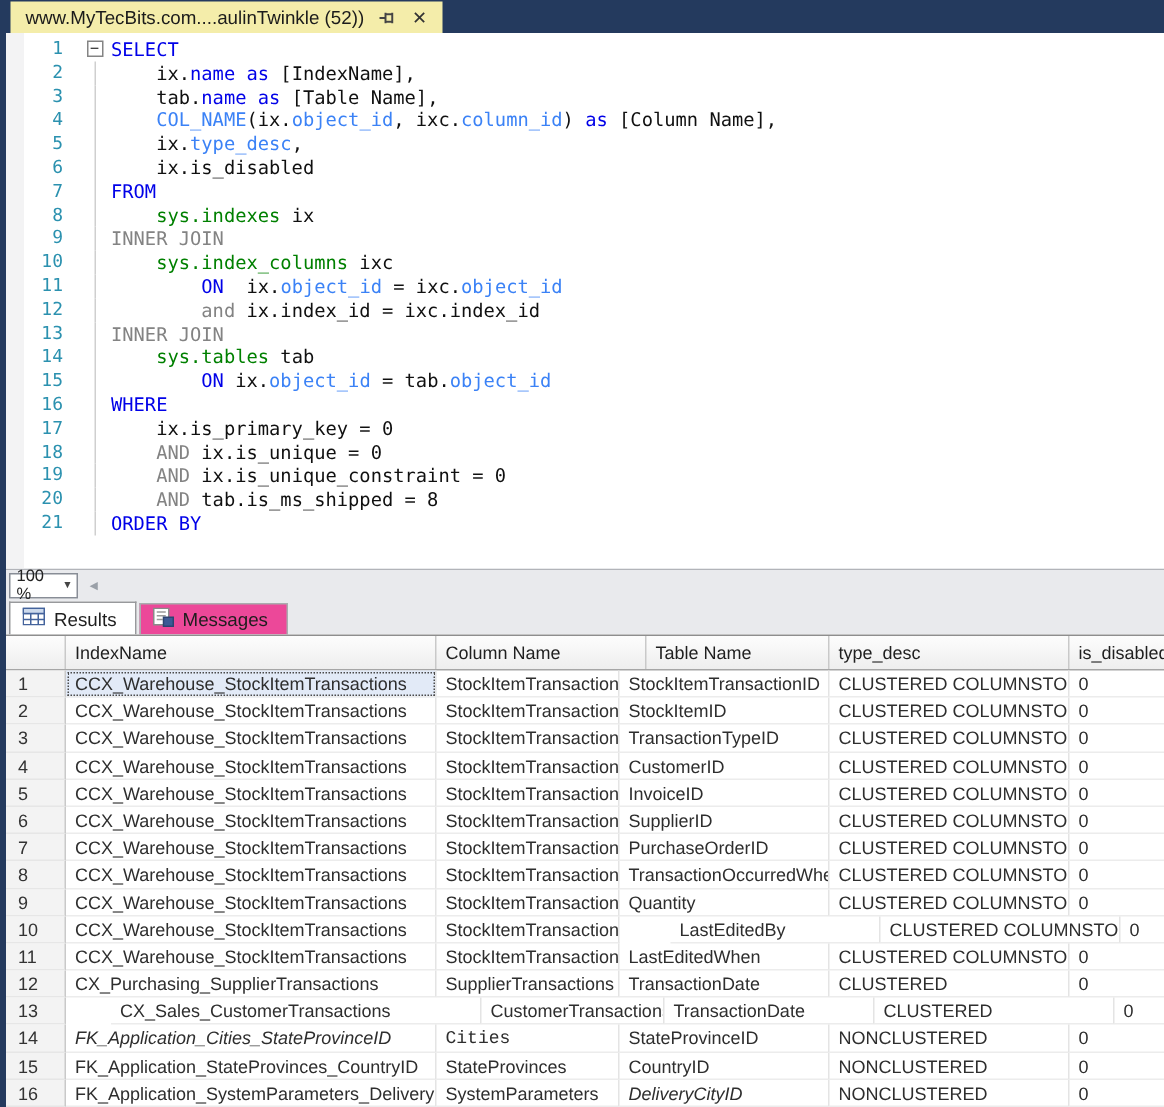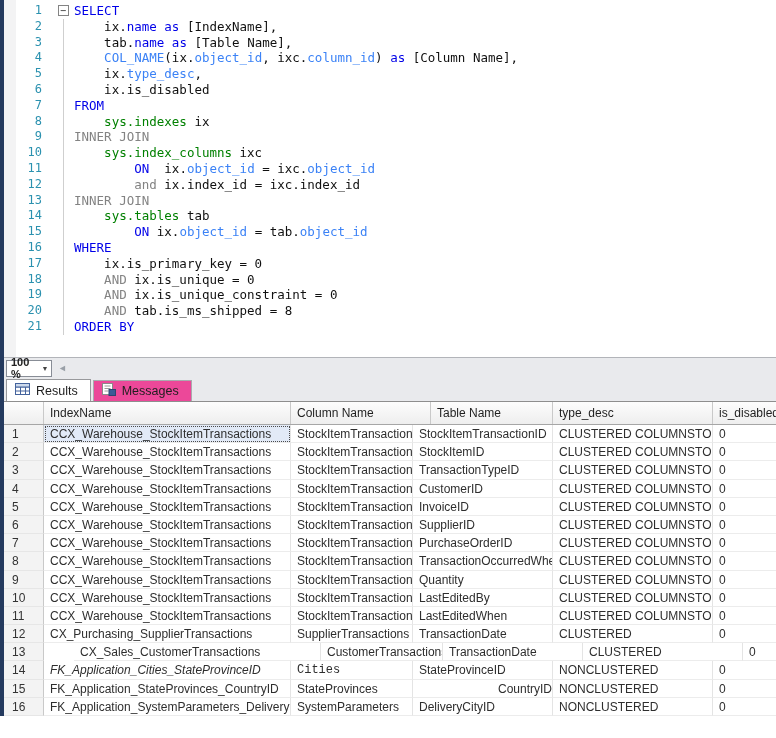--- a/index.html
+++ b/index.html
@@ -34,21 +34,21 @@
   .code-text{flex:1;}
   .tk-kw{color:#0000e8;}
   .tk-gray{color:#838383;}
   .tk-sys{color:#008000;}
   .tk-fn{color:#3b82f6;}
   .tk-id{color:#101010;}
   
   .strip{height:21px;background:#e9eaed;border-top:1px solid #b2b4b9;display:flex;align-items:center;flex:none;}
   .zoom-combo{margin-left:2px;width:46px;height:17px;background:#fff;border:1px solid #888d96;
     display:flex;align-items:center;font-size:11px;color:#222;}
-  .zoom-value{flex:1;padding-left:4px;font-weight:bold;}
+  .zoom-value{flex:1;padding-left:4px;}
   .zoom-arrow{width:12px;font-size:7px;color:#444;text-align:center;}
   .scroll-left{margin-left:6px;font-size:9px;color:#9aa0a8;}
   
   .rtabs{height:23px;background:#e9eaed;display:flex;align-items:flex-end;padding-left:2px;flex:none;}
   .rtab{display:flex;align-items:center;gap:6px;padding:0 12px 0 8px;font-size:12.5px;color:#1e1e1e;height:21px;}
   .rtab.active{background:#fff;border:1px solid #98999c;border-bottom:none;height:22px;}
   .rtab.inactive{background:#ec4899;border:1px solid #a9abae;border-bottom:none;margin-left:2px;}
   
   .grid{flex:1;background:#fff;border-top:1px solid #8e8e8e;overflow:hidden;}
   .g-header{display:flex;height:23px;background:linear-gradient(#fdfdfd,#eeeeee);
@@ -60,20 +60,37 @@
     font-size:12px;color:#333;padding:2px 0 0 8px;}
   .g-cell{flex:none;font-size:12px;color:#2e2e2e;padding:2px 0 0 6px;border-right:1px solid #e4e4e4;
     border-bottom:1px solid #ececec;white-space:nowrap;overflow:hidden;}
   .g-cell.selected{background:#e2eaf7;outline:1px dotted #4a4a4a;outline-offset:-2px;}
 </style>
 </head>
 <body>
 
 <div class="app">
 
+  <div class="topbar">
+    <div class="doc-tab">
+      <span class="doc-tab-title">www.MyTecBits.com....aulinTwinkle (52))</span>
+      <span class="tab-pin">
+        <svg width="12" height="12" viewBox="0 0 12 12">
+          <g stroke="#444" stroke-width="1.3" fill="none">
+            <line x1="1" y1="6" x2="5" y2="6"></line>
+            <line x1="5" y1="2.5" x2="5" y2="9.5"></line>
+            <line x1="5" y1="3.5" x2="9.5" y2="3.5"></line>
+            <line x1="5" y1="8.5" x2="9.5" y2="8.5"></line>
+            <line x1="9.5" y1="2.5" x2="9.5" y2="9.5"></line>
+          </g>
+        </svg>
+      </span>
+      <span class="tab-close">✕</span>
+    </div>
+  </div>
 
   <div class="main">
 
     <div class="editor">
       <div>
           <div class="code-line"><div class="ln">1</div><div class="fold-col"><span class="fold-box">−</span></div><div class="code-text"><span class="tk-kw">SELECT</span></div></div>
           <div class="code-line"><div class="ln">2</div><div class="fold-col"><span class="fold-guide"></span></div><div class="code-text"><span class="tk-id">    ix.</span><span class="tk-kw">name</span><span class="tk-id"> </span><span class="tk-kw">as</span><span class="tk-id"> [IndexName],</span></div></div>
           <div class="code-line"><div class="ln">3</div><div class="fold-col"><span class="fold-guide"></span></div><div class="code-text"><span class="tk-id">    tab.</span><span class="tk-kw">name</span><span class="tk-id"> </span><span class="tk-kw">as</span><span class="tk-id"> [Table Name],</span></div></div>
           <div class="code-line"><div class="ln">4</div><div class="fold-col"><span class="fold-guide"></span></div><div class="code-text"><span class="tk-id">    </span><span class="tk-fn">COL_NAME</span><span class="tk-id">(ix.</span><span class="tk-fn">object_id</span><span class="tk-id">, ixc.</span><span class="tk-fn">column_id</span><span class="tk-id">) </span><span class="tk-kw">as</span><span class="tk-id"> [Column Name],</span></div></div>
           <div class="code-line"><div class="ln">5</div><div class="fold-col"><span class="fold-guide"></span></div><div class="code-text"><span class="tk-id">    ix.</span><span class="tk-fn">type_desc</span><span class="tk-id">,</span></div></div>
@@ -211,21 +228,21 @@
             <div class="g-cell" style="width: 247px;">CCX_Warehouse_StockItemTransactions</div>
             <div class="g-cell" style="width: 122px;">StockItemTransactions</div>
             <div class="g-cell" style="width: 140px;">Quantity</div>
             <div class="g-cell" style="width: 160px;">CLUSTERED COLUMNSTORE</div>
             <div class="g-cell" style="width: 80px;">0</div>
           </div>
           <div class="g-row">
             <div class="g-num" style="width: 40px;">10</div>
             <div class="g-cell" style="width: 247px;">CCX_Warehouse_StockItemTransactions</div>
             <div class="g-cell" style="width: 122px;">StockItemTransactions</div>
-            <div class="g-cell" style="width: 140px;">LastEditedBy</div>
+            <div class="g-cell" style="width: 140px; margin-left: 34px;">LastEditedBy</div>
             <div class="g-cell" style="width: 160px;">CLUSTERED COLUMNSTORE</div>
             <div class="g-cell" style="width: 80px;">0</div>
           </div>
           <div class="g-row">
             <div class="g-num" style="width: 40px;">11</div>
             <div class="g-cell" style="width: 247px;">CCX_Warehouse_StockItemTransactions</div>
             <div class="g-cell" style="width: 122px;">StockItemTransactions</div>
             <div class="g-cell" style="width: 140px;">LastEditedWhen</div>
             <div class="g-cell" style="width: 160px;">CLUSTERED COLUMNSTORE</div>
             <div class="g-cell" style="width: 80px;">0</div>
@@ -251,29 +268,29 @@
             <div class="g-cell" style="width: 247px; font-style: italic;">FK_Application_Cities_StateProvinceID</div>
             <div class="g-cell" style="width: 122px; font-family: Liberation Mono, monospace;">Cities</div>
             <div class="g-cell" style="width: 140px;">StateProvinceID</div>
             <div class="g-cell" style="width: 160px;">NONCLUSTERED</div>
             <div class="g-cell" style="width: 80px;">0</div>
           </div>
           <div class="g-row">
             <div class="g-num" style="width: 40px;">15</div>
             <div class="g-cell" style="width: 247px;">FK_Application_StateProvinces_CountryID</div>
             <div class="g-cell" style="width: 122px;">StateProvinces</div>
-            <div class="g-cell" style="width: 140px; text-align: right;">CountryID</div>
+            <div class="g-cell" style="width: 140px;">CountryID</div>
             <div class="g-cell" style="width: 160px;">NONCLUSTERED</div>
             <div class="g-cell" style="width: 80px;">0</div>
           </div>
           <div class="g-row">
             <div class="g-num" style="width: 40px;">16</div>
             <div class="g-cell" style="width: 247px;">FK_Application_SystemParameters_DeliveryCityID</div>
             <div class="g-cell" style="width: 122px;">SystemParameters</div>
-            <div class="g-cell" style="width: 140px;">DeliveryCityID</div>
+            <div class="g-cell" style="width: 140px; font-style: italic;">DeliveryCityID</div>
             <div class="g-cell" style="width: 160px;">NONCLUSTERED</div>
             <div class="g-cell" style="width: 80px;">0</div>
           </div>
         </div>
     </div>
 
   </div>
 </div>
 
 </body></html>

